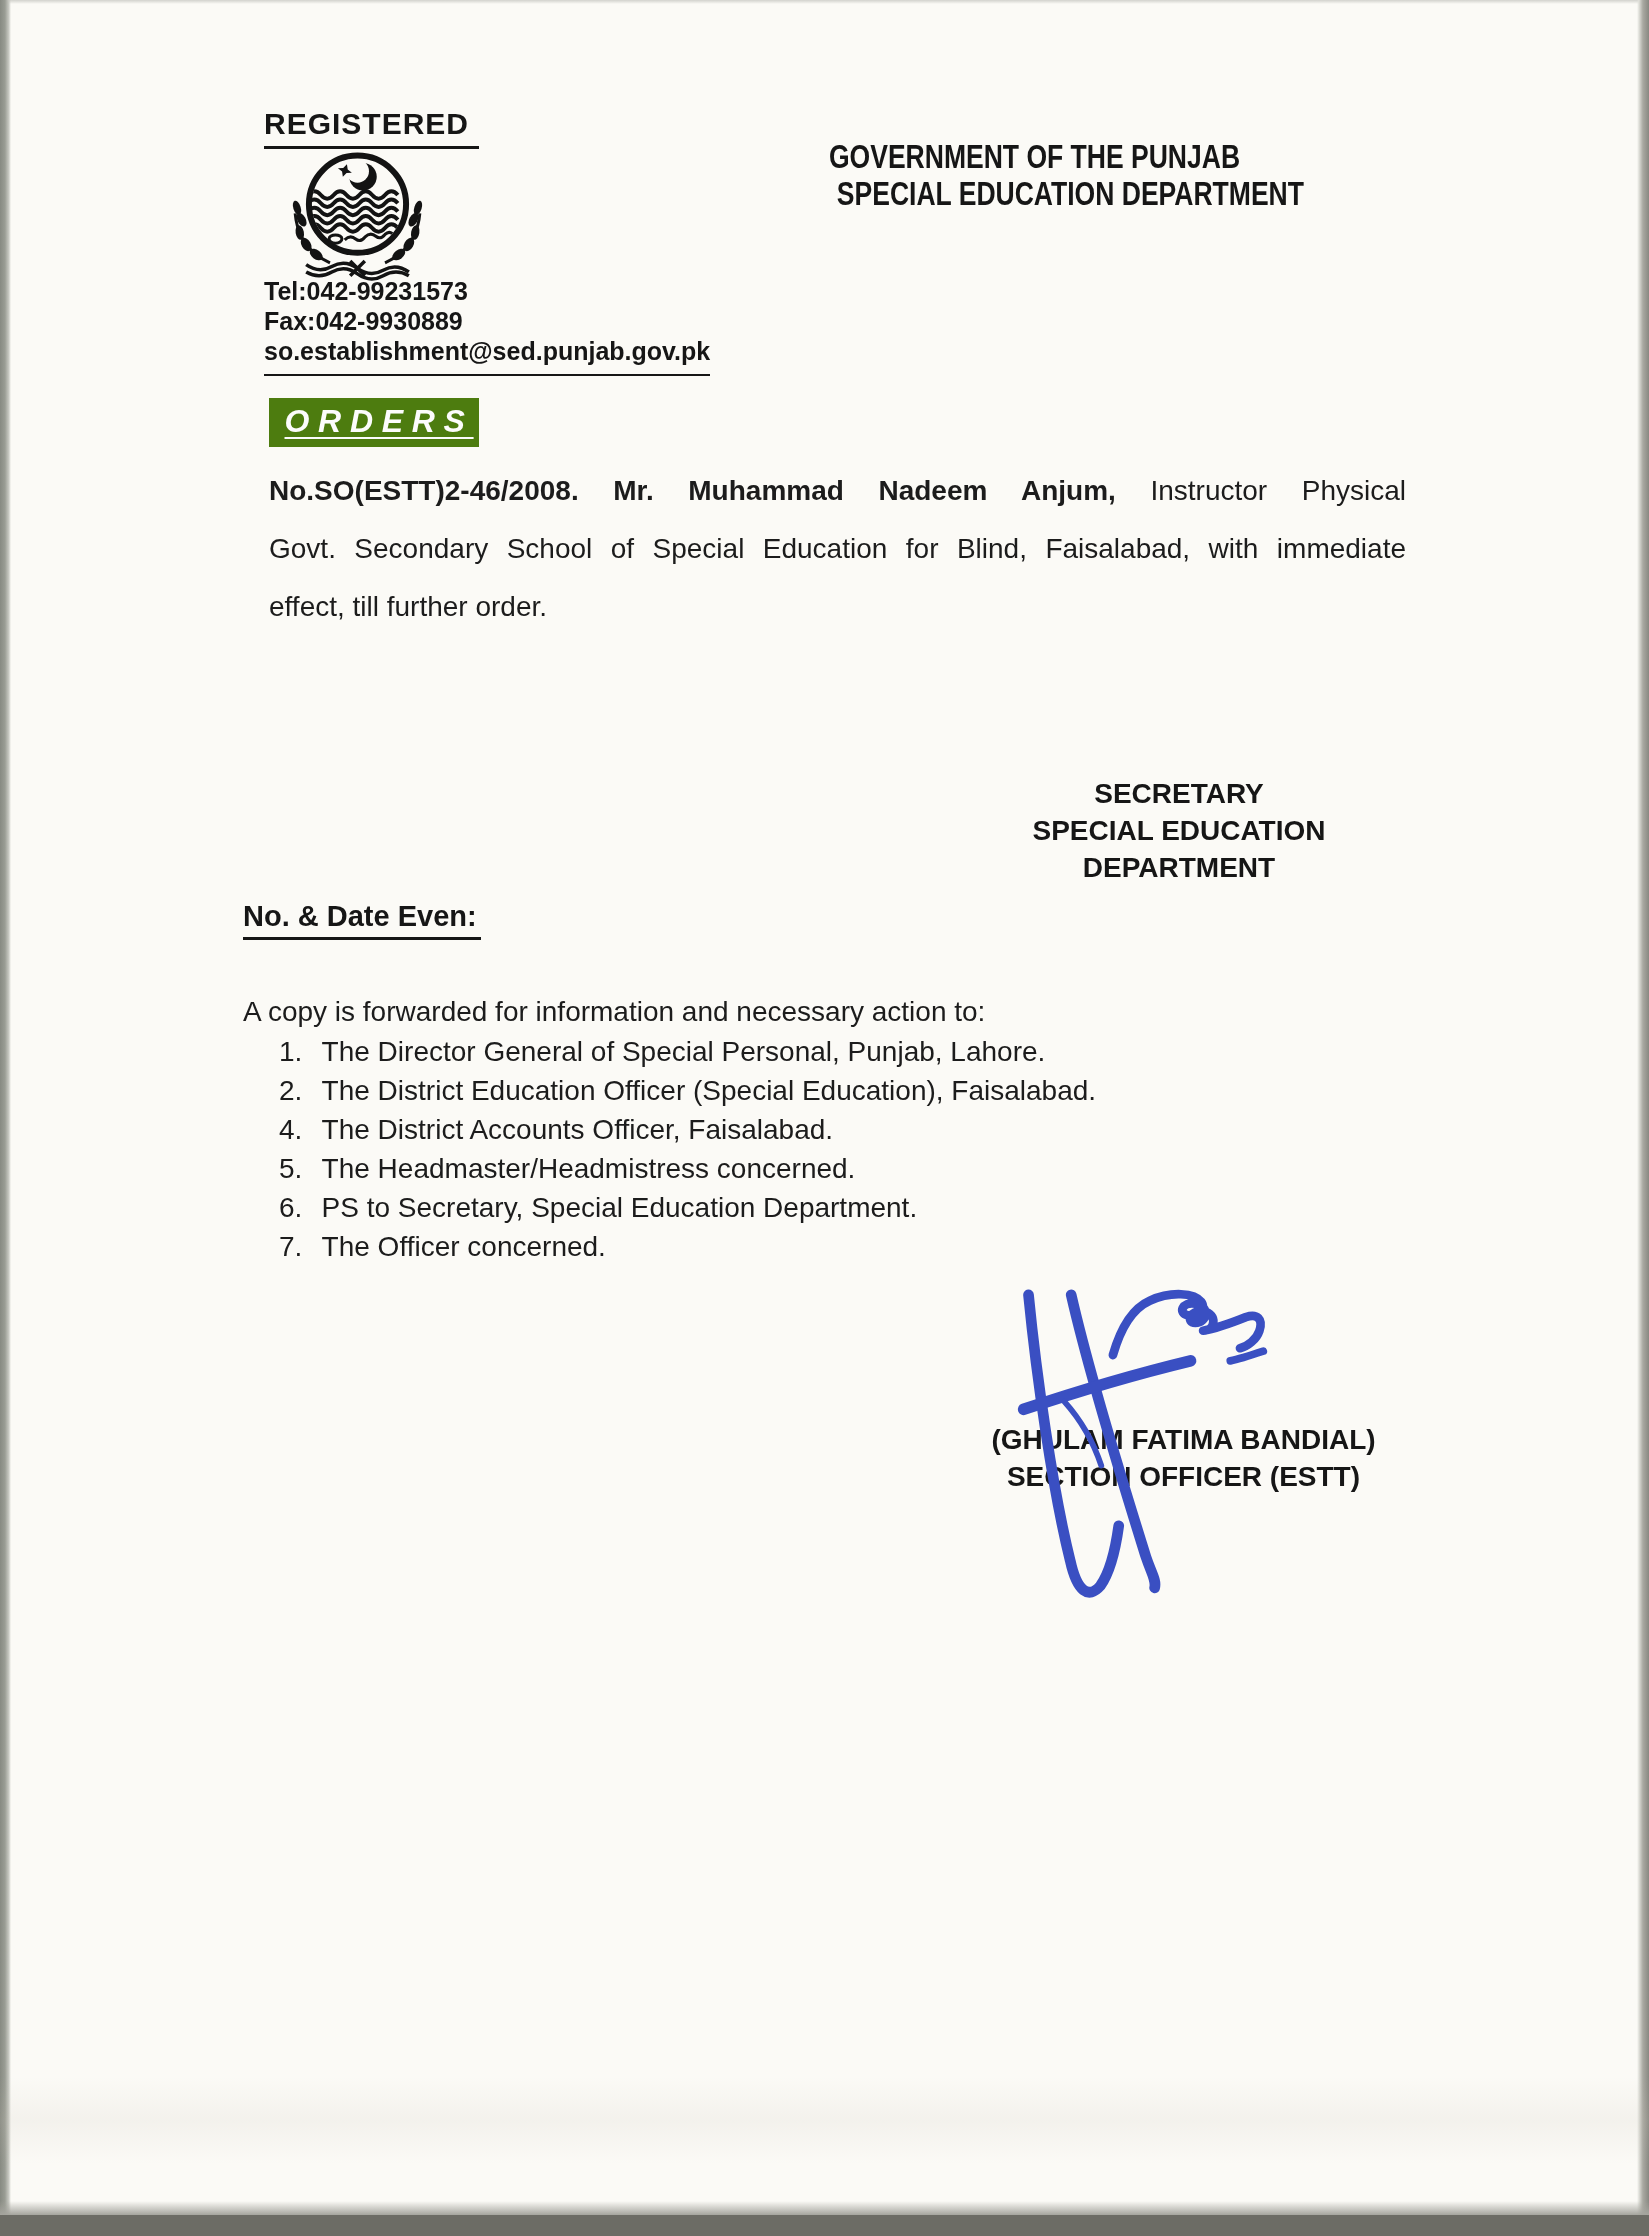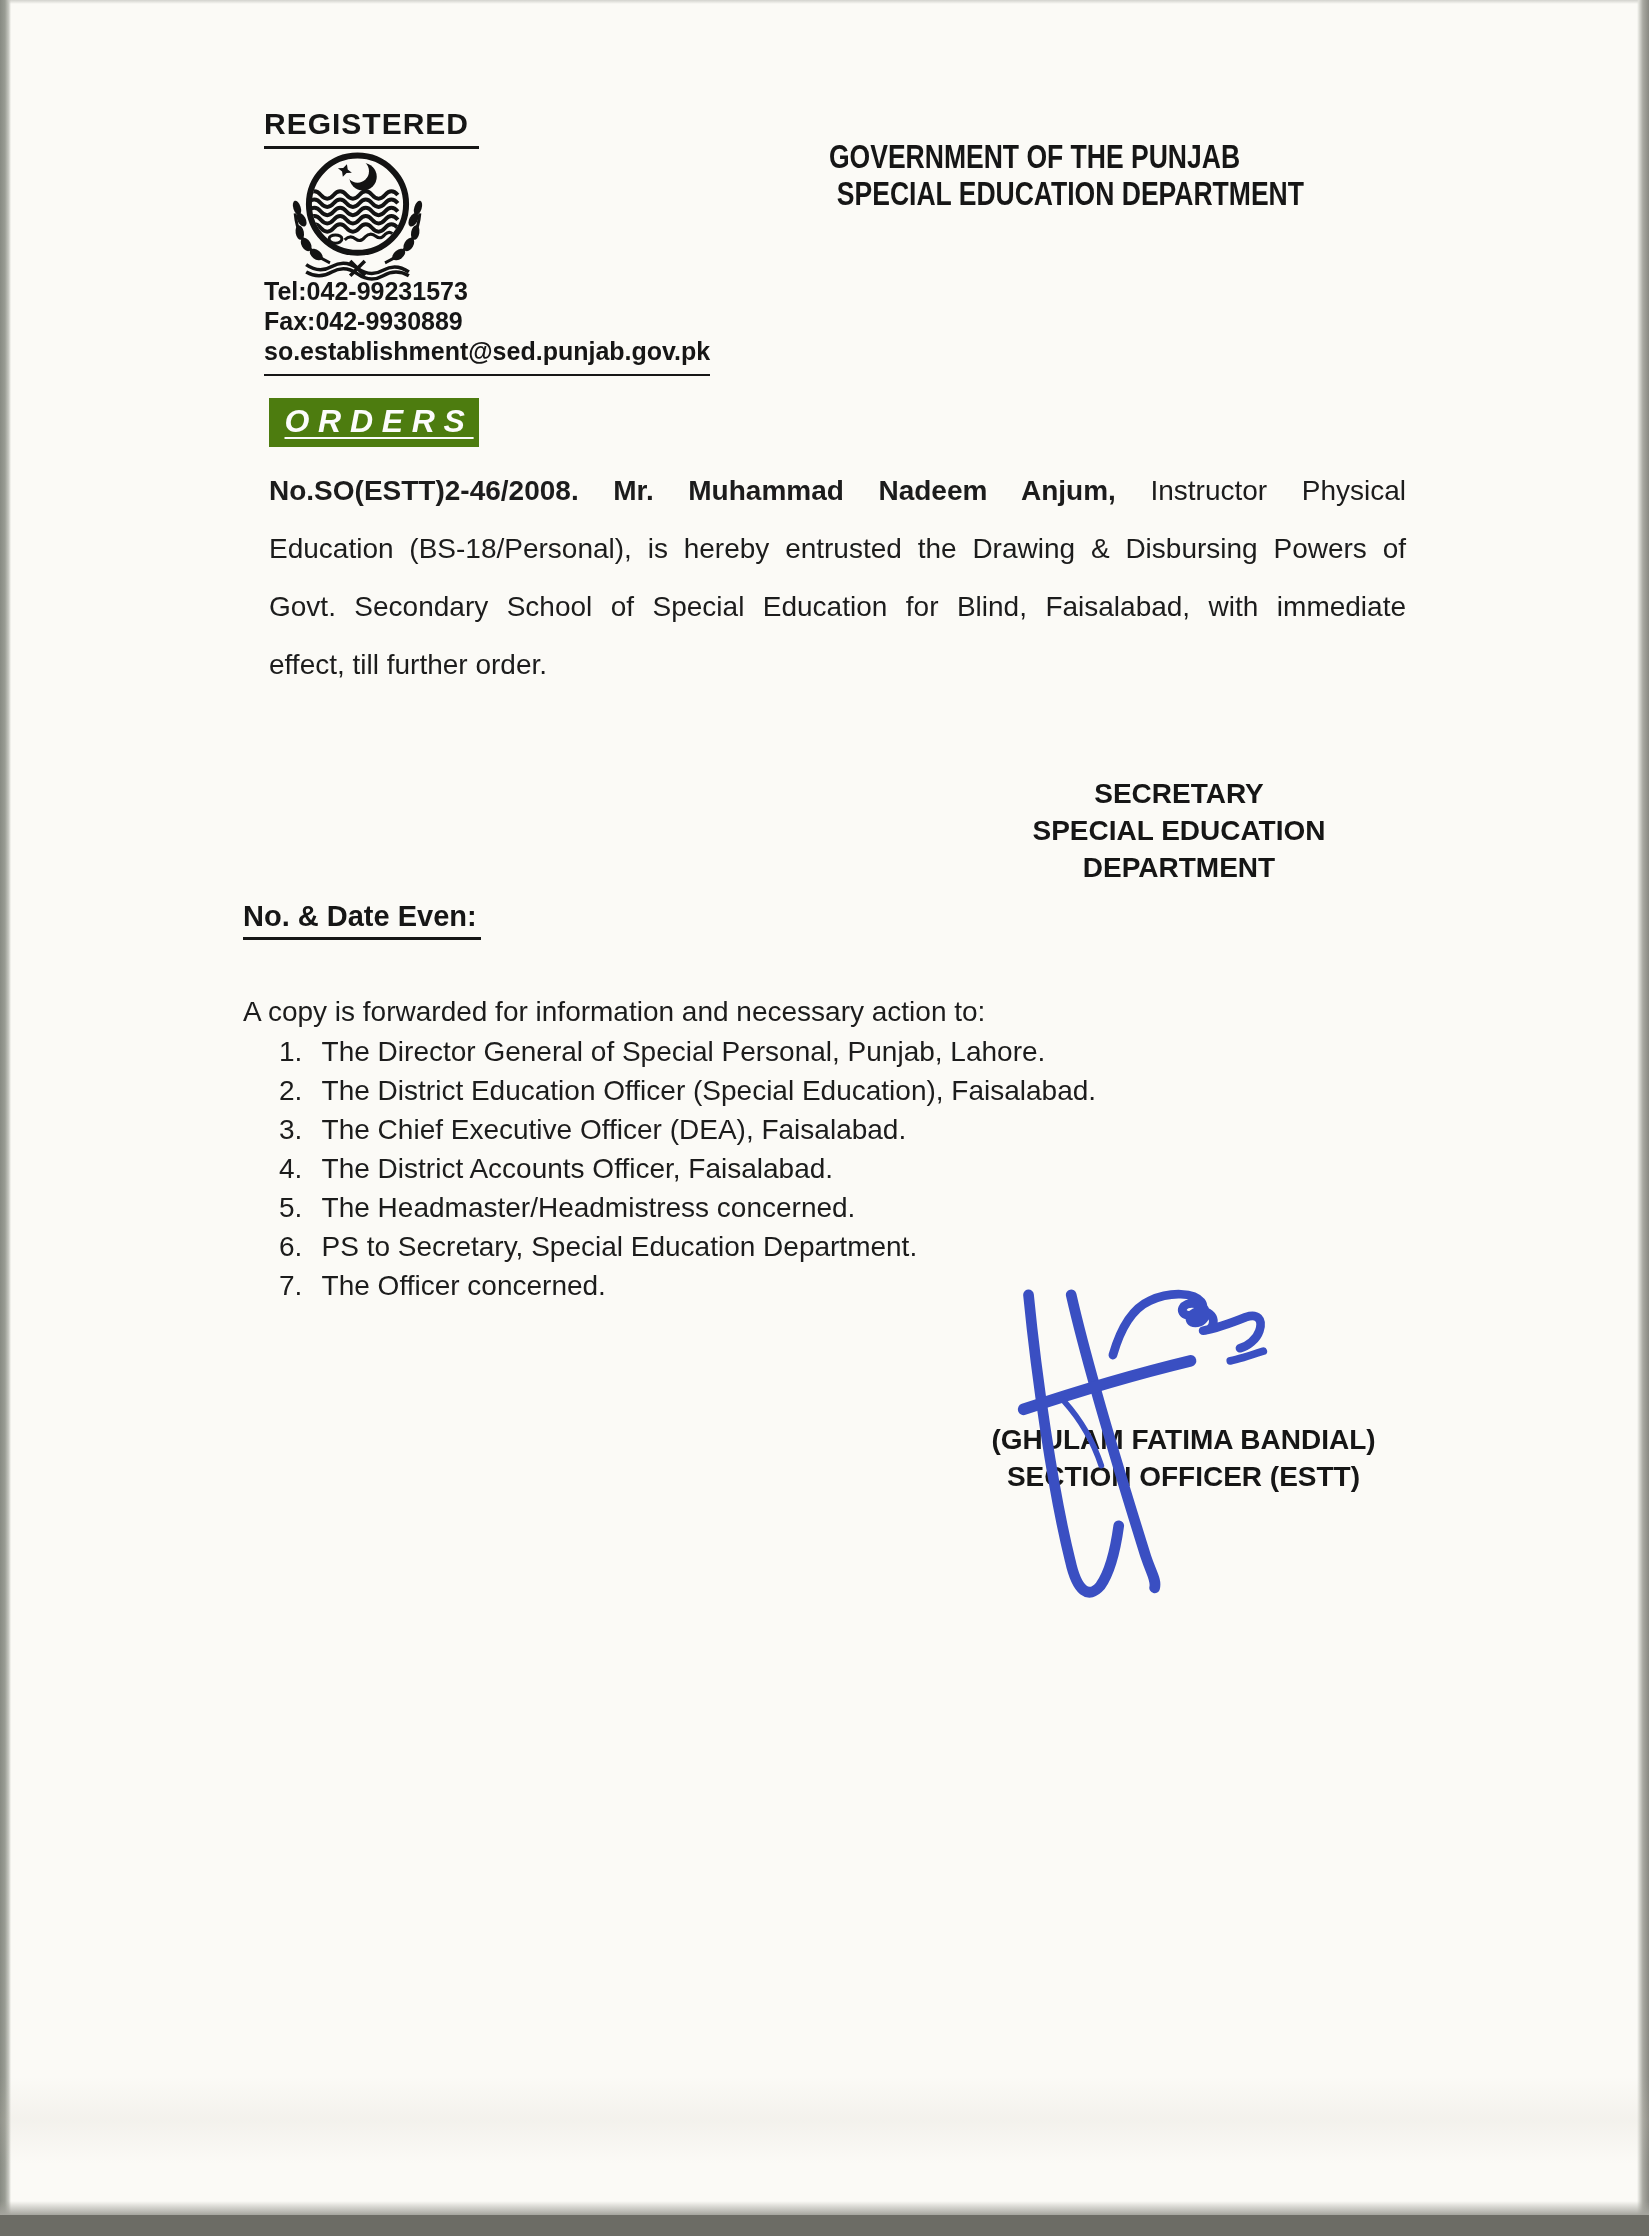--- a/index.html
+++ b/index.html
@@ -139,38 +139,36 @@
   <div class="hline"><span>GOVERNMENT OF THE PUNJAB</span></div>
   <div class="hline"><span>SPECIAL EDUCATION DEPARTMENT</span></div>
 </div>
 
 <div class="abs orders-badge">
   <span>ORDERS</span>
 </div>
 
 <div class="abs order-para">
   <div class="pline just"><span class="bold">No.SO(ESTT)2-46/2008. Mr. Muhammad Nadeem Anjum,</span> <span>Instructor Physical</span></div>
-  <div class="pline just">Education (BS-18/Personal), is hereby entrusted the Drawing &amp; Disbursing Powers of</div>
   <div class="pline just">Govt. Secondary School of Special Education for Blind, Faisalabad, with immediate</div>
   <div class="pline">effect, till further order.</div>
 </div>
 
 <div class="abs secretary">
   <div>SECRETARY</div>
   <div>SPECIAL EDUCATION</div>
   <div>DEPARTMENT</div>
 </div>
 
 <div class="abs ref-label">No. &amp; Date Even:</div>
 <div class="abs copy-intro">A copy is forwarded for information and necessary action to:</div>
 
 <div class="abs dist-list">
   <div class="dist-row"><span class="dist-num">1.</span><span class="dist-text">The Director General of Special Personal, Punjab, Lahore.</span></div>
   <div class="dist-row"><span class="dist-num">2.</span><span class="dist-text">The District Education Officer (Special Education), Faisalabad.</span></div>
-  <div class="dist-row"><span class="dist-num">3.</span><span class="dist-text">The Chief Executive Officer (DEA), Faisalabad.</span></div>
   <div class="dist-row"><span class="dist-num">4.</span><span class="dist-text">The District Accounts Officer, Faisalabad.</span></div>
   <div class="dist-row"><span class="dist-num">5.</span><span class="dist-text">The Headmaster/Headmistress concerned.</span></div>
   <div class="dist-row"><span class="dist-num">6.</span><span class="dist-text">PS to Secretary, Special Education Department.</span></div>
   <div class="dist-row"><span class="dist-num">7.</span><span class="dist-text">The Officer concerned.</span></div>
 </div>
 
 <div class="abs sig">
   <svg width="335" height="357" viewBox="0 0 345 368">
     <path d="M 55 38 C 63 120 80 240 98 312 C 105 344 117 352 129 338 C 139 324 145 298 148 276" stroke-width="11"></path>
     <path d="M 99 38 C 120 130 158 250 176 308 C 182 326 187 332 185 340" stroke-width="11"></path>

